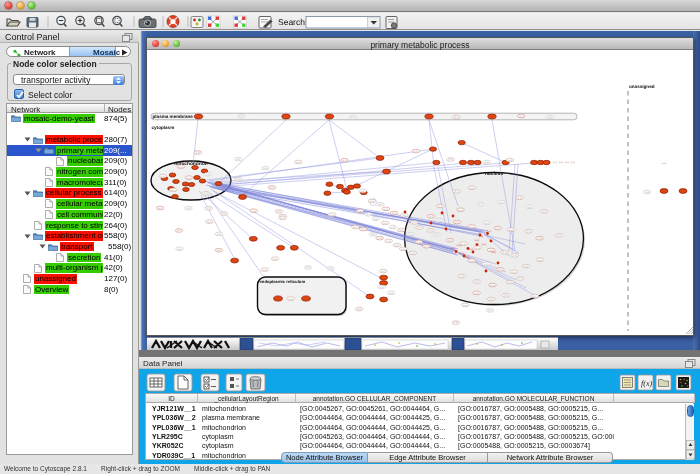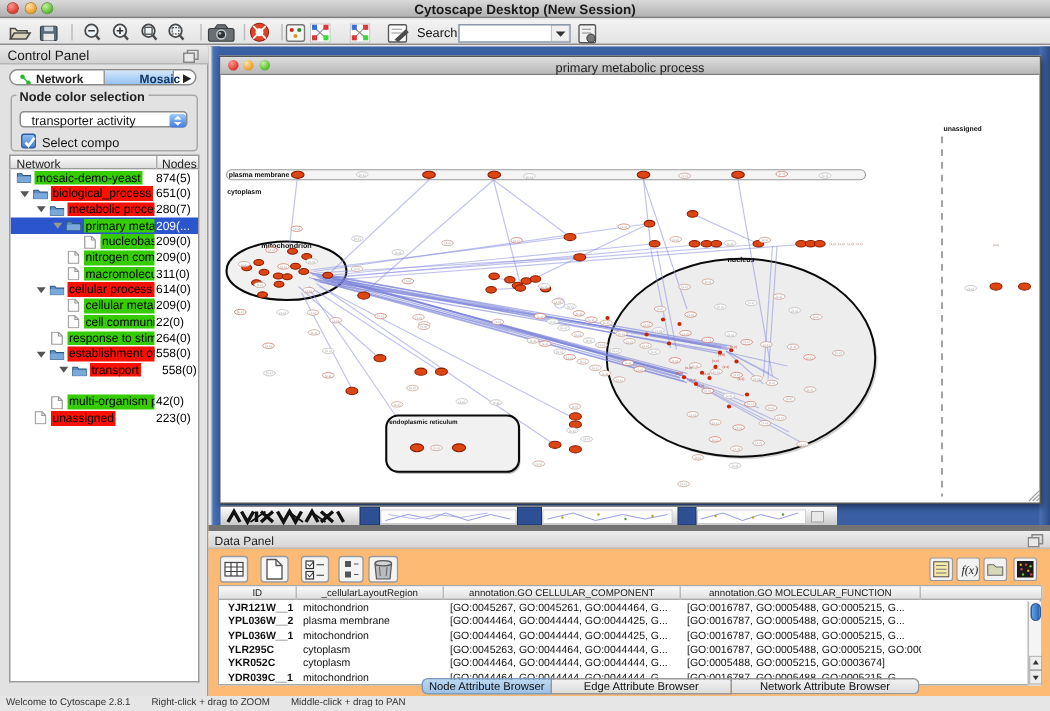--- a/index.html
+++ b/index.html
@@ -6,21 +6,20 @@
 body{font-family:"Liberation Sans",sans-serif;background:#e6e6e6;position:relative;}
 .abs{position:absolute;}
 svg{display:block;}
 svg text{text-rendering:geometricPrecision;}
 </style></head><body>
 
 <div class="abs" style="left:0;top:0;width:700px;height:12px;background:linear-gradient(#d9d9d9,#bdbdbd 70%,#b3b3b3);border-bottom:1px solid #7a7a7a;">
  <div class="abs" style="left:5px;top:2px;width:7px;height:7px;border-radius:50%;background:radial-gradient(circle at 35% 30%,#ff9a92,#e3443a 60%,#b01e14);box-shadow:0 0 0 .5px #9c2a22;"></div>
  <div class="abs" style="left:16.5px;top:2px;width:7px;height:7px;border-radius:50%;background:radial-gradient(circle at 35% 30%,#ffe6a8,#f0a53a 60%,#c27d12);box-shadow:0 0 0 .5px #a8731d;"></div>
  <div class="abs" style="left:28px;top:2px;width:7px;height:7px;border-radius:50%;background:radial-gradient(circle at 35% 30%,#c8f0a0,#63c53a 60%,#3d8c1e);box-shadow:0 0 0 .5px #4d8c2a;"></div>
- <div class="abs" style="left:0;top:1px;width:700px;text-align:center;font-size:9px;font-weight:bold;color:#1a1a1a;">Cytoscape Desktop (New Session)</div>
 </div>
 <div class="abs" style="left:0;top:13px;width:700px;height:17px;background:linear-gradient(#f2f2f2,#e4e4e4);border-bottom:1px solid #8f8f8f;">
     <svg class="abs" style="left:0;top:0;" width="700" height="17" viewBox="0 0 700 17">
       <line x1="48" y1="3" x2="48" y2="14" stroke="#bdbdbd" stroke-width="1"></line>
       <line x1="134" y1="3" x2="134" y2="14" stroke="#bdbdbd" stroke-width="1"></line>
       <line x1="163" y1="3" x2="163" y2="14" stroke="#bdbdbd" stroke-width="1"></line>
       <line x1="188" y1="3" x2="188" y2="14" stroke="#bdbdbd" stroke-width="1"></line>
       <g stroke="#4a4a4a" fill="none" stroke-width="1.1">
 <path d="M7 13 L7 6 L10 6 L11.5 7.5 L18 7.5 L18 9" fill="#e8e2cf"></path>
 <path d="M7 13 L9.5 9 L20 9 L17.5 13 Z" fill="#d8d2bd"></path>
@@ -146,47 +145,36 @@
           <path d="M3 3.7 L5.5 1.2 L8 3.7 Z" fill="#fff"></path>
           <path d="M3 5.3 L5.5 7.8 L8 5.3 Z" fill="#fff"></path>
         </svg>
    </div>
  </div>
  <div class="abs" style="left:14px;top:58px;width:10px;height:10px;background:linear-gradient(#8ebdf2,#4580d2);border:1px solid #2d5da8;border-radius:2px;">
    <svg width="10" height="10" viewBox="0 0 10 10" style="display:block">
         <path d="M2 5 L4 7.2 L8 1.8" stroke="#fff" stroke-width="1.8" fill="none"></path>
       </svg>
  </div>
- <div class="abs" style="left:28px;top:59px;font-size:8.5px;color:#111;">Select compo</div>
+ <div class="abs" style="left:28px;top:59px;font-size:8.5px;color:#111;">Select color</div>
 
  <div class="abs" style="left:6px;top:72px;width:127px;height:10px;background:linear-gradient(#fdfdfd,#dcdcdc);border:1px solid #9a9a9a;">
    <div class="abs" style="left:4px;top:0.5px;font-size:8px;color:#222;">Network</div>
    <div class="abs" style="left:97px;top:0;width:1px;height:9px;background:#b0b0b0;"></div>
    <div class="abs" style="left:101px;top:0.5px;font-size:8px;color:#222;">Nodes</div>
  </div>
  <div class="abs" id="tree" style="left:6px;top:82px;width:127px;height:342px;background:#fff;border:1px solid #9a9a9a;border-top:none;overflow:hidden;">
 <div class="abs" style="left:0;top:0.0px;width:127px;height:10.7px;">
         <svg class="abs" style="left:4px;top:1.2px;" width="10" height="8">
           <path d="M0.5 7.5 L0.5 1.8 L3.5 1.8 L4.5 3 L9.5 3 L9.5 7.5 Z" fill="#5b8dc8" stroke="#2d567e" stroke-width="0.7"></path>
           <rect x="0.5" y="3.8" width="9" height="3.7" fill="#7aa8d8"></rect>
         </svg>
         <div class="abs" style="left:16px;top:0.5px;font-size:8px;color:#000;background:#35cc00;white-space:nowrap;overflow:hidden;max-width:80px;padding:0 1px;line-height:9.5px;">mosaic-demo-yeast</div>
         <div class="abs" style="left:97px;top:0.5px;font-size:8px;color:#000;line-height:9.5px;">874(5)</div>
       </div>
-      <div class="abs" style="left:0;top:10.7px;width:127px;height:10.7px;">
-        <svg class="abs" style="left:6px;top:3px;" width="7" height="5">
-          <path d="M0.5 0.5 L6.5 0.5 L3.5 4.5 Z" fill="#555"></path>
-        </svg>
-        <svg class="abs" style="left:15px;top:1.2px;" width="10" height="8">
-          <path d="M0.5 7.5 L0.5 1.8 L3.5 1.8 L4.5 3 L9.5 3 L9.5 7.5 Z" fill="#5b8dc8" stroke="#2d567e" stroke-width="0.7"></path>
-          <rect x="0.5" y="3.8" width="9" height="3.7" fill="#7aa8d8"></rect>
-        </svg>
-        <div class="abs" style="left:27px;top:0.5px;font-size:8px;color:#000;background:#f81000;white-space:nowrap;overflow:hidden;max-width:69px;padding:0 1px;line-height:9.5px;">biological_process</div>
-        <div class="abs" style="left:97px;top:0.5px;font-size:8px;color:#000;line-height:9.5px;">651(0)</div>
-      </div>
       <div class="abs" style="left:0;top:21.4px;width:127px;height:10.7px;">
         <svg class="abs" style="left:17px;top:3px;" width="7" height="5">
           <path d="M0.5 0.5 L6.5 0.5 L3.5 4.5 Z" fill="#555"></path>
         </svg>
         <svg class="abs" style="left:26px;top:1.2px;" width="10" height="8">
           <path d="M0.5 7.5 L0.5 1.8 L3.5 1.8 L4.5 3 L9.5 3 L9.5 7.5 Z" fill="#5b8dc8" stroke="#2d567e" stroke-width="0.7"></path>
           <rect x="0.5" y="3.8" width="9" height="3.7" fill="#7aa8d8"></rect>
         </svg>
         <div class="abs" style="left:38px;top:0.5px;font-size:8px;color:#000;background:#f81000;white-space:nowrap;overflow:hidden;max-width:58px;padding:0 1px;line-height:9.5px;">metabolic process</div>
         <div class="abs" style="left:97px;top:0.5px;font-size:8px;color:#000;line-height:9.5px;">280(7)</div>
@@ -276,35 +264,51 @@
         <svg class="abs" style="left:28px;top:3px;" width="7" height="5">
           <path d="M0.5 0.5 L6.5 0.5 L3.5 4.5 Z" fill="#555"></path>
         </svg>
         <svg class="abs" style="left:37px;top:1.2px;" width="10" height="8">
           <path d="M0.5 7.5 L0.5 1.8 L3.5 1.8 L4.5 3 L9.5 3 L9.5 7.5 Z" fill="#5b8dc8" stroke="#2d567e" stroke-width="0.7"></path>
           <rect x="0.5" y="3.8" width="9" height="3.7" fill="#7aa8d8"></rect>
         </svg>
         <div class="abs" style="left:49px;top:0.5px;font-size:8px;color:#000;background:#f81000;white-space:nowrap;overflow:hidden;max-width:47px;padding:0 1px;line-height:9.5px;">transport</div>
         <div class="abs" style="left:97px;top:0.5px;font-size:8px;color:#000;line-height:9.5px;">558(0)</div>
       </div>
+      <div class="abs" style="left:0;top:139.1px;width:127px;height:10.7px;">
+        <svg class="abs" style="left:49px;top:0.8px;" width="8" height="9">
+          <path d="M0.5 8.5 L0.5 0.5 L5 0.5 L7.5 3 L7.5 8.5 Z" fill="#fcfcfc" stroke="#999" stroke-width="0.8"></path>
+          <path d="M5 0.5 L5 3 L7.5 3" fill="none" stroke="#999" stroke-width="0.8"></path>
+        </svg>
+        <div class="abs" style="left:60px;top:0.5px;font-size:8px;color:#000;background:#35cc00;white-space:nowrap;overflow:hidden;max-width:36px;padding:0 1px;line-height:9.5px;">secretion</div>
+        <div class="abs" style="left:97px;top:0.5px;font-size:8px;color:#000;line-height:9.5px;">41(0)</div>
+      </div>
       <div class="abs" style="left:0;top:149.8px;width:127px;height:10.7px;">
         <svg class="abs" style="left:27px;top:0.8px;" width="8" height="9">
           <path d="M0.5 8.5 L0.5 0.5 L5 0.5 L7.5 3 L7.5 8.5 Z" fill="#fcfcfc" stroke="#999" stroke-width="0.8"></path>
           <path d="M5 0.5 L5 3 L7.5 3" fill="none" stroke="#999" stroke-width="0.8"></path>
         </svg>
         <div class="abs" style="left:38px;top:0.5px;font-size:8px;color:#000;background:#35cc00;white-space:nowrap;overflow:hidden;max-width:58px;padding:0 1px;line-height:9.5px;">multi-organism pro</div>
         <div class="abs" style="left:97px;top:0.5px;font-size:8px;color:#000;line-height:9.5px;">42(0)</div>
       </div>
       <div class="abs" style="left:0;top:160.5px;width:127px;height:10.7px;">
         <svg class="abs" style="left:16px;top:0.8px;" width="8" height="9">
           <path d="M0.5 8.5 L0.5 0.5 L5 0.5 L7.5 3 L7.5 8.5 Z" fill="#fcfcfc" stroke="#999" stroke-width="0.8"></path>
           <path d="M5 0.5 L5 3 L7.5 3" fill="none" stroke="#999" stroke-width="0.8"></path>
         </svg>
         <div class="abs" style="left:27px;top:0.5px;font-size:8px;color:#000;background:#f81000;white-space:nowrap;overflow:hidden;max-width:69px;padding:0 1px;line-height:9.5px;">unassigned</div>
-        <div class="abs" style="left:97px;top:0.5px;font-size:8px;color:#000;line-height:9.5px;">223(0)</div>
+        <div class="abs" style="left:97px;top:0.5px;font-size:8px;color:#000;line-height:9.5px;">127(0)</div>
+      </div>
+      <div class="abs" style="left:0;top:171.2px;width:127px;height:10.7px;">
+        <svg class="abs" style="left:16px;top:0.8px;" width="8" height="9">
+          <path d="M0.5 8.5 L0.5 0.5 L5 0.5 L7.5 3 L7.5 8.5 Z" fill="#fcfcfc" stroke="#999" stroke-width="0.8"></path>
+          <path d="M5 0.5 L5 3 L7.5 3" fill="none" stroke="#999" stroke-width="0.8"></path>
+        </svg>
+        <div class="abs" style="left:27px;top:0.5px;font-size:8px;color:#000;background:#35cc00;white-space:nowrap;overflow:hidden;max-width:69px;padding:0 1px;line-height:9.5px;">Overview</div>
+        <div class="abs" style="left:97px;top:0.5px;font-size:8px;color:#000;line-height:9.5px;">8(0)</div>
       </div>
     </div>
   </div>
 <div class="abs" style="left:140px;top:31px;width:560px;height:321px;background:#3a5fa3;">
  <div class="abs" style="left:0;top:0;width:7px;height:321px;background:linear-gradient(90deg,#fdf8ee,#4a71b5 30%,#3a5fa3);"></div>
  <div class="abs" style="left:553px;top:0;width:7px;height:321px;background:linear-gradient(90deg,#4a71b5,#2d4b85);"></div>
 </div>
 
 <div class="abs" style="left:146px;top:37px;width:548px;height:299px;background:#fff;border:1px solid #555;box-shadow:1px 2px 4px rgba(0,0,0,0.45);">
  <div class="abs" style="left:0;top:0;width:546px;height:12px;background:linear-gradient(#dedede,#b8b8b8);border-bottom:1px solid #808080;">
@@ -726,21 +730,21 @@
 <rect x="305" y="0" width="12" height="12" fill="#2d4f94" stroke="#1d355e" stroke-width="0.7"></rect>
 <rect x="318" y="2" width="72" height="9" fill="#fdfdfd" stroke="#bbb" stroke-width="0.4"></rect>
 <path d="M320 8 L335 4 L348 9 L360 5 L372 8 L385 4" stroke="#8d92de" stroke-width="0.6" fill="none"></path>
 <circle cx="330" cy="6" r="0.8" fill="#b5a820"></circle>
       <circle cx="355" cy="7" r="0.8" fill="#b5a820"></circle>
       <circle cx="375" cy="5" r="0.8" fill="#5a9a3a"></circle>
 <rect x="394" y="3" width="8" height="7" fill="#e8e8e8" stroke="#999" stroke-width="0.6"></rect>
 </svg>
 </div>
 
-<div class="abs" style="left:139px;top:350px;width:561px;height:114px;background:#fdba74;border-top:4px solid #737373;">
+<div class="abs" style="left:139px;top:350px;width:561px;height:114px;background:#0ea5e9;border-top:7px solid #737373;">
  <div class="abs" style="left:0;top:0;width:561px;height:12px;background:linear-gradient(#ececec,#d6d6d6);border-bottom:1px solid #bbb;">
   <div class="abs" style="left:4px;top:1.5px;font-size:8px;color:#222;">Data Panel</div>
   <svg class="abs" style="left:546px;top:1.5px;" width="11" height="9">
         <rect x="3" y="0.5" width="7" height="6" fill="none" stroke="#888" stroke-width="1"></rect>
         <rect x="0.5" y="2.5" width="7" height="6" fill="#e8e8e8" stroke="#888" stroke-width="1"></rect>
       </svg>
  </div>
  <svg class="abs" style="left:0;top:14px;" width="561" height="24" viewBox="0 0 561 24">
 
 <g>

